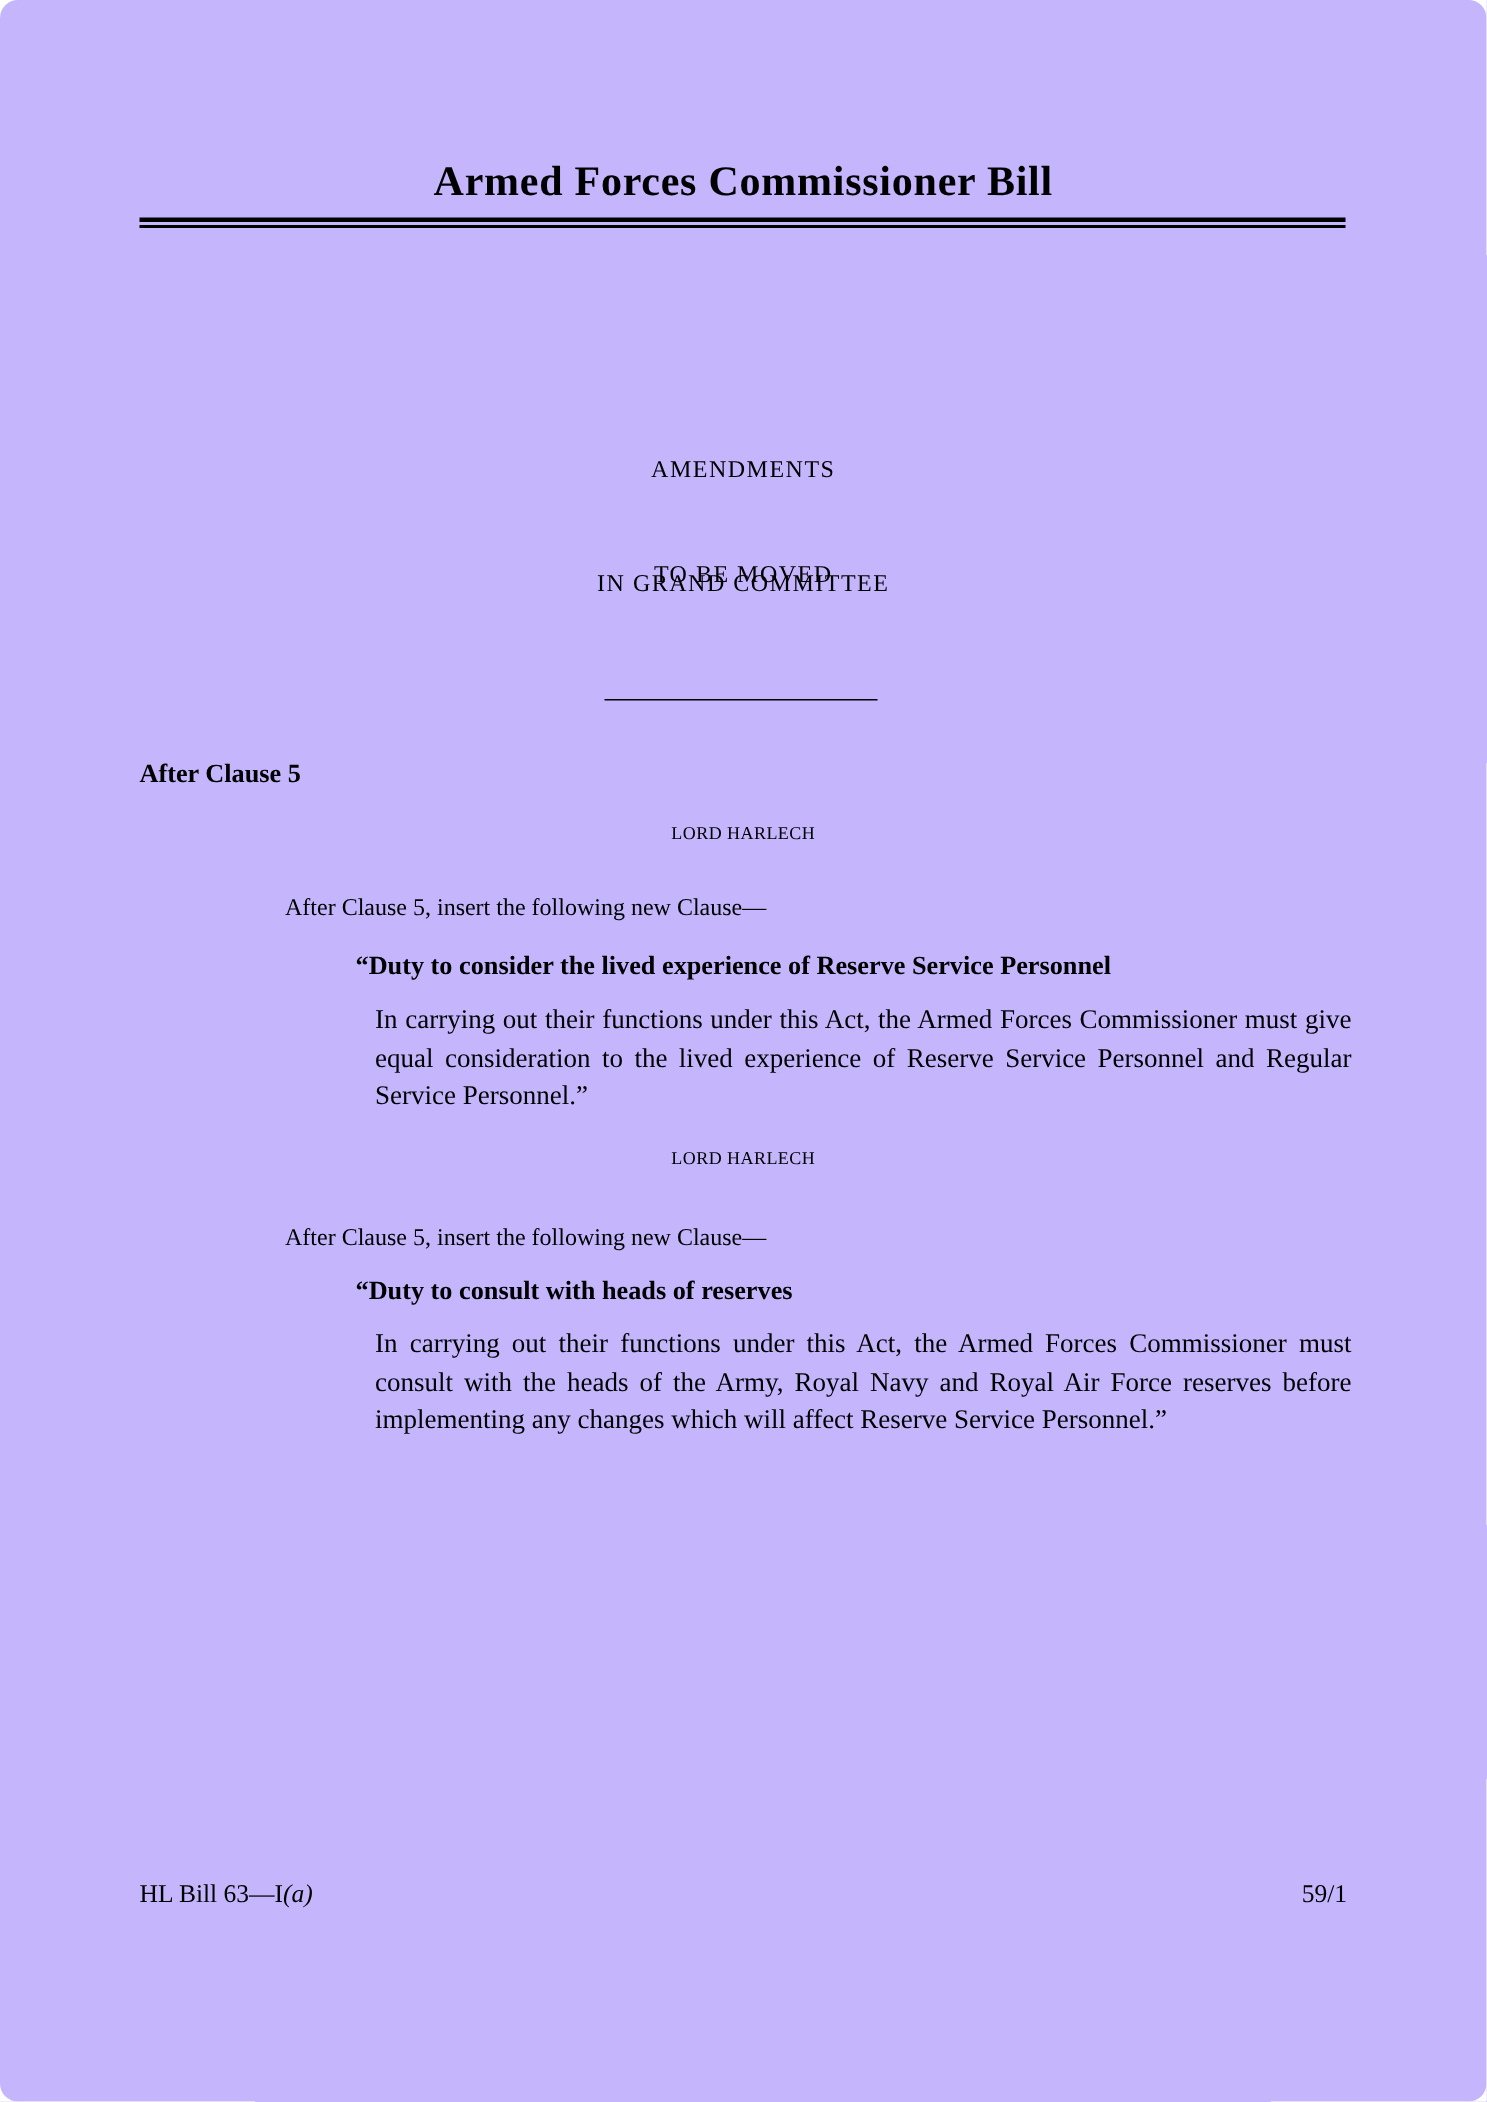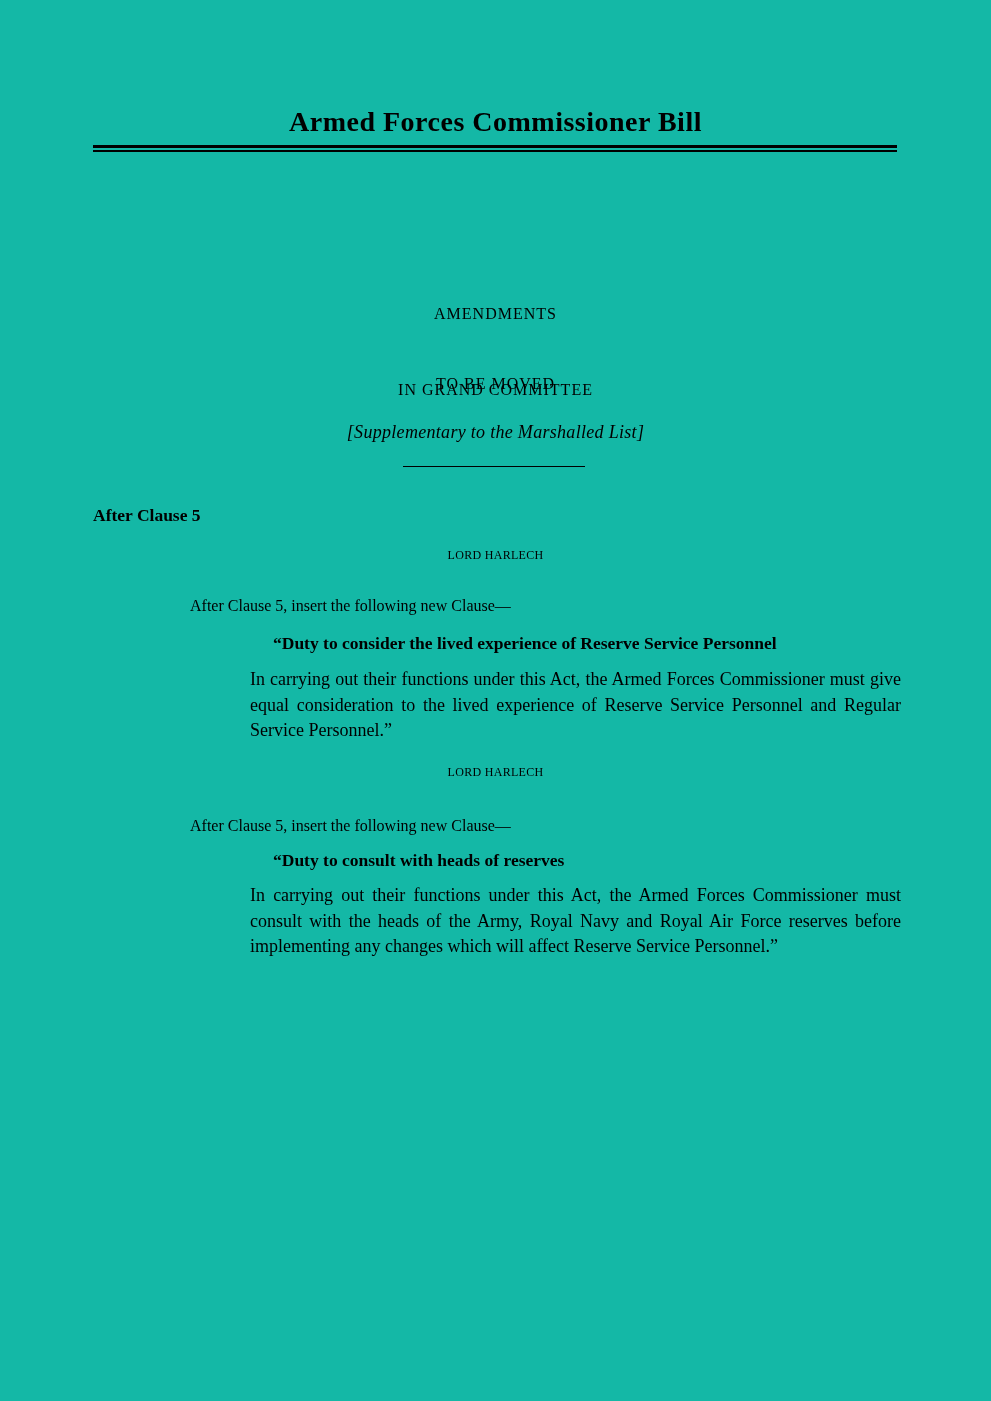--- a/index.html
+++ b/index.html
@@ -4,24 +4,25 @@
 <style>
   html, body {
     margin: 0;
     padding: 0;
     background: #ffffff;
   }
   .page {
     position: relative;
     width: 991px;
     height: 1401px;
-    background: #14b8a6;
+    background: #c4b5fd;
     font-family: "Liberation Serif", "DejaVu Serif", serif;
     color: #000000;
     overflow: hidden;
+    border-radius: 12px;
   }
   .doc-title {
     position: absolute;
     top: 106px;
     left: 93px;
     width: 805px;
     text-align: center;
     font-size: 28px;
     font-weight: bold;
     letter-spacing: 0.5px;
@@ -87,21 +88,20 @@
     left: 190px;
     font-size: 16px;
   }
   .instruction.i1 { top: 597px; }
   .instruction.i2 { top: 817px; }
   .clause-title {
     position: absolute;
     left: 237px;
     font-size: 17.5px;
     font-weight: bold;
-    margin-left: 36px;
   }
   .clause-title.c1 { top: 633px; }
   .clause-title.c2 { top: 850px; }
   .clause-body {
     position: absolute;
     left: 250px;
     width: 651px;
     font-size: 18px;
     line-height: 25.5px;
     text-align: justify;
@@ -125,30 +125,35 @@
 <div class="page">
 
   <div class="doc-title">Armed Forces Commissioner Bill</div>
 
   <div class="double-rule"></div>
 
   <div class="front-line l1">AMENDMENTS</div>
   <div class="front-line l2">TO BE MOVED</div>
   <div class="front-line l3">IN GRAND COMMITTEE</div>
 
-  <div class="front-subnote">[Supplementary to the Marshalled List]</div>
 
   <div class="short-rule"></div>
 
   <div class="section-heading">After Clause 5</div>
 
   <div class="member-name m1">LORD HARLECH</div>
   <div class="instruction i1">After Clause 5, insert the following new Clause—</div>
   <div class="clause-title c1">“Duty to consider the lived experience of Reserve Service Personnel</div>
   <div class="clause-body b1">In carrying out their functions under this Act, the Armed Forces Commissioner must give equal consideration to the lived experience of Reserve Service Personnel and Regular Service Personnel.”</div>
 
   <div class="member-name m2">LORD HARLECH</div>
   <div class="instruction i2">After Clause 5, insert the following new Clause—</div>
   <div class="clause-title c2">“Duty to consult with heads of reserves</div>
   <div class="clause-body b2">In carrying out their functions under this Act, the Armed Forces Commissioner must consult with the heads of the Army, Royal Navy and Royal Air Force reserves before implementing any changes which will affect Reserve Service Personnel.”</div>
 
+  <div class="footer">
+    <span>
+      <span>HL Bill 63—I</span><span class="italic">(a)</span>
+    </span>
+    <span>59/1</span>
+  </div>
 
 </div>
 
 </body></html>

